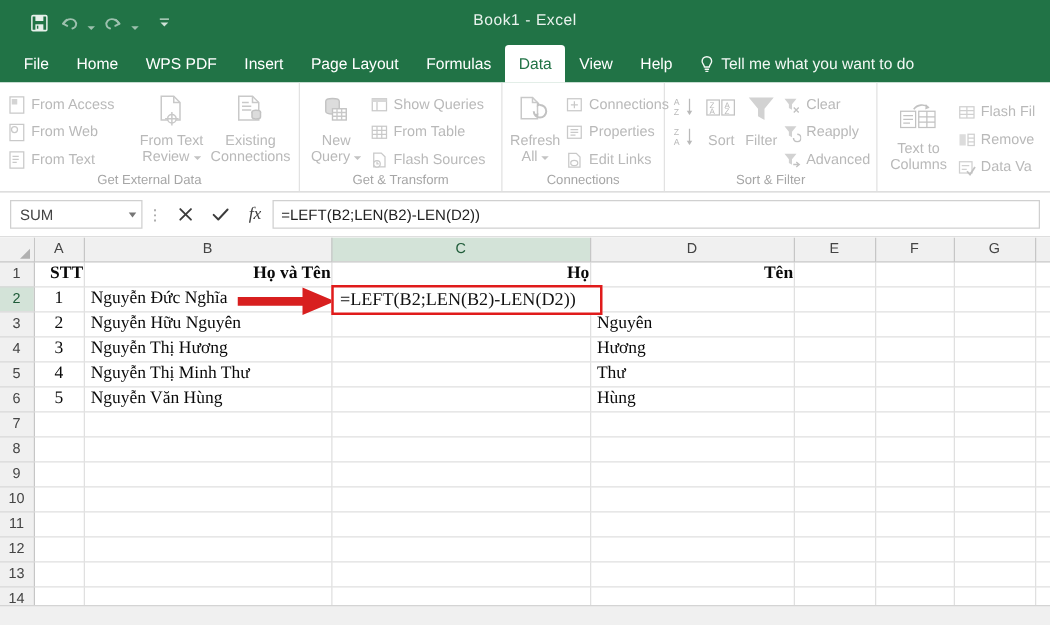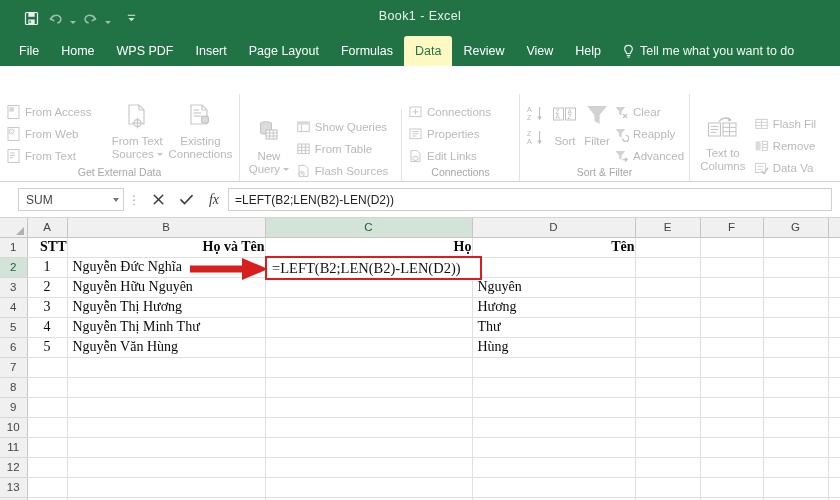--- a/index.html
+++ b/index.html
@@ -43,33 +43,33 @@
   
   .tabstrip {
     height: 30px; background: #217346; display: flex; align-items: stretch;
     padding-left: 8px; position: relative;
   }
   .tab {
     display: flex; align-items: center; padding: 0 11px;
     color: #ffffff; font-size: 12.5px; white-space: nowrap;
   }
   .tab.active {
-    background: #fef9c3; color: #217346; border-radius: 3px 3px 0 0;
+    background: #ffffff; color: #217346; border-radius: 3px 3px 0 0;
     font-weight: normal;
   }
   .tellme {
     display: flex; align-items: center; gap: 5px; padding: 0 10px;
     color: #f2f8f4; font-size: 12.5px; white-space: nowrap;
   }
   .bulb { width: 13px; height: 15px; display: block; }
 
   
   .ribbon {
     height: 88px; background: #ffffff; border-bottom: 1px solid #d4d4d4;
-    display: flex; align-items: flex-end; position: relative; overflow: hidden; margin-top: 28px;
+    display: flex; align-items: center; position: relative; overflow: hidden;
   }
   .rgroup {
     display: flex; flex-direction: column; justify-content: space-between;
     border-right: 1px solid #e2e2e2; padding: 3px 0 0 0; position: relative;
   }
   .rgroup:last-child { border-right: none; }
   .rgroup-body { display: flex; align-items: flex-start; padding: 2px 4px 0 4px; flex: 1; }
   .rgroup-label {
     text-align: center; font-size: 10.5px; color: #a6a6a6;
     padding-bottom: 3px; white-space: nowrap;
@@ -96,21 +96,21 @@
 
   .sort-pair { display: flex; flex-direction: column; gap: 2px; padding-top: 3px; }
   .sort-ico { display: flex; align-items: center; justify-content: center; width: 24px; height: 22px; }
 
   
   .fbar {
     height: 36px; background: #ffffff; display: flex; align-items: center;
     border-bottom: 1px solid #d4d4d4; padding: 0 2px;
   }
   .namebox {
-    width: 106px; height: 23px; margin-left: 16px; border: 1px solid #d0d0d0;
+    width: 106px; height: 23px; margin-left: 6px; border: 1px solid #d0d0d0;
     background: #fff; display: flex; align-items: center; padding: 0 4px 0 7px;
     font-size: 12px; color: #444; justify-content: space-between;
   }
   .namebox .nb-caret { width: 0; height: 0; border-left: 3.5px solid transparent; border-right: 3.5px solid transparent; border-top: 4px solid #767676; }
   .fb-dots {
     width: 20px; text-align: center; color: #9a9a9a; font-size: 12px;
     letter-spacing: 0; line-height: 10px;
   }
   .fb-btns { display: flex; align-items: flex-end; gap: 0; }
   .fb-btn { width: 28px; height: 23px; display: flex; align-items: center; justify-content: center; color: #4a4a4a; }
@@ -217,21 +217,20 @@
   </div>
 
   <div class="tabstrip">
     <div class="tab">File</div>
     <div class="tab">Home</div>
     <div class="tab">WPS PDF</div>
     <div class="tab">Insert</div>
     <div class="tab">Page Layout</div>
     <div class="tab">Formulas</div>
     <div class="tab active">Data</div>
-    <div class="tab">Review</div>
     <div class="tab">View</div>
     <div class="tab">Help</div>
     <div class="tellme">
       <span>
         <svg class="bulb" viewBox="0 0 14 16" fill="none" stroke="#f2f8f4" stroke-width="1.2">
           <path d="M7 1.4 C4.4 1.4 2.9 3.3 2.9 5.3 C2.9 7.2 4.6 8.2 4.9 10.2 L9.1 10.2 C9.4 8.2 11.1 7.2 11.1 5.3 C11.1 3.3 9.6 1.4 7 1.4 Z"></path>
           <line x1="5.1" y1="12.2" x2="8.9" y2="12.2"></line>
           <line x1="5.7" y1="14" x2="8.3" y2="14"></line>
         </svg>
       </span>
@@ -279,21 +278,21 @@
             <svg width="26" height="30" viewBox="0 0 26 30" fill="none" stroke="#c9c9c9" stroke-width="1.2">
               <path d="M5 2 h10 l5 5 v14 H5 Z"></path>
                 <path d="M15 2 v5 h5"></path>
               <circle cx="13.5" cy="20" r="3.4" fill="#ffffff"></circle>
               <line x1="13.5" y1="14.6" x2="13.5" y2="25.4"></line>
                 <line x1="8.1" y1="20" x2="18.9" y2="20"></line>
             </svg>
           </span>
           <span class="lbl2">From Text</span>
           <span class="with-caret">
-              <span>Sources</span>
+              <span>Review</span>
               <i class="caret-s"></i>
             </span>
         </div>
         <div class="cmd-b" style="width:70px;">
           <span class="bi">
             <svg width="26" height="30" viewBox="0 0 26 30" fill="none" stroke="#c9c9c9" stroke-width="1.2">
               <path d="M4 2 h11 l5 5 v14 H4 Z"></path>
                 <path d="M15 2 v5 h5"></path>
               <line x1="6.6" y1="7" x2="12" y2="7"></line>
                 <line x1="6.6" y1="10" x2="14" y2="10"></line>
@@ -357,24 +356,41 @@
               <svg width="15" height="16" viewBox="0 0 15 16" fill="none" stroke="#c9c9c9" stroke-width="1">
                   <path d="M3 2.4 h6 l3 3 v8 H3 Z"></path>
                   <circle cx="5.6" cy="11" r="2.6" fill="#fff"></circle>
                   <path d="M5.6 9.2 v1.8 h1.4"></path>
                 </svg>
             </span>
             <span>Flash Sources</span>
           </div>
         </div>
       </div>
+      <div class="rgroup-label">Get &amp; Transform</div>
     </div>
 
     <div class="rgroup" style="width:130px;">
       <div class="rgroup-body">
+        <div class="cmd-b" style="width:48px;">
+          <span class="bi">
+            <svg width="28" height="30" viewBox="0 0 28 30" fill="none" stroke="#c9c9c9" stroke-width="1.2">
+              <path d="M3 3 h9 l4 4 v13 H3 Z"></path>
+                <path d="M12 3 v4 h4"></path>
+              <path d="M13 14 a5 5 0 1 0 5 -5" stroke="#c2c2c2" stroke-width="1.6"></path>
+              <path d="M16 6.2 L18.6 9.2 L15.4 10.4" fill="#c2c2c2" stroke="none"></path>
+              <path d="M16.2 19.4 L13.4 16.6 L16.8 15.6" fill="#c2c2c2" stroke="none"></path>
+            </svg>
+          </span>
+          <span class="lbl2">Refresh</span>
+          <span class="with-caret">
+              <span>All</span>
+              <i class="caret-s"></i>
+            </span>
+        </div>
         <div class="cmd-col" style="width:80px;">
           <div class="cmd-s">
             <span class="gi">
               <svg width="15" height="16" viewBox="0 0 15 16" fill="none" stroke="#c9c9c9" stroke-width="1">
                   <rect x="2" y="3" width="11" height="9.6"></rect>
                   <line x1="7.5" y1="5" x2="7.5" y2="10.6"></line>
                   <line x1="4.7" y1="7.8" x2="10.3" y2="7.8"></line>
                 </svg>
             </span>
             <span>Connections</span>

